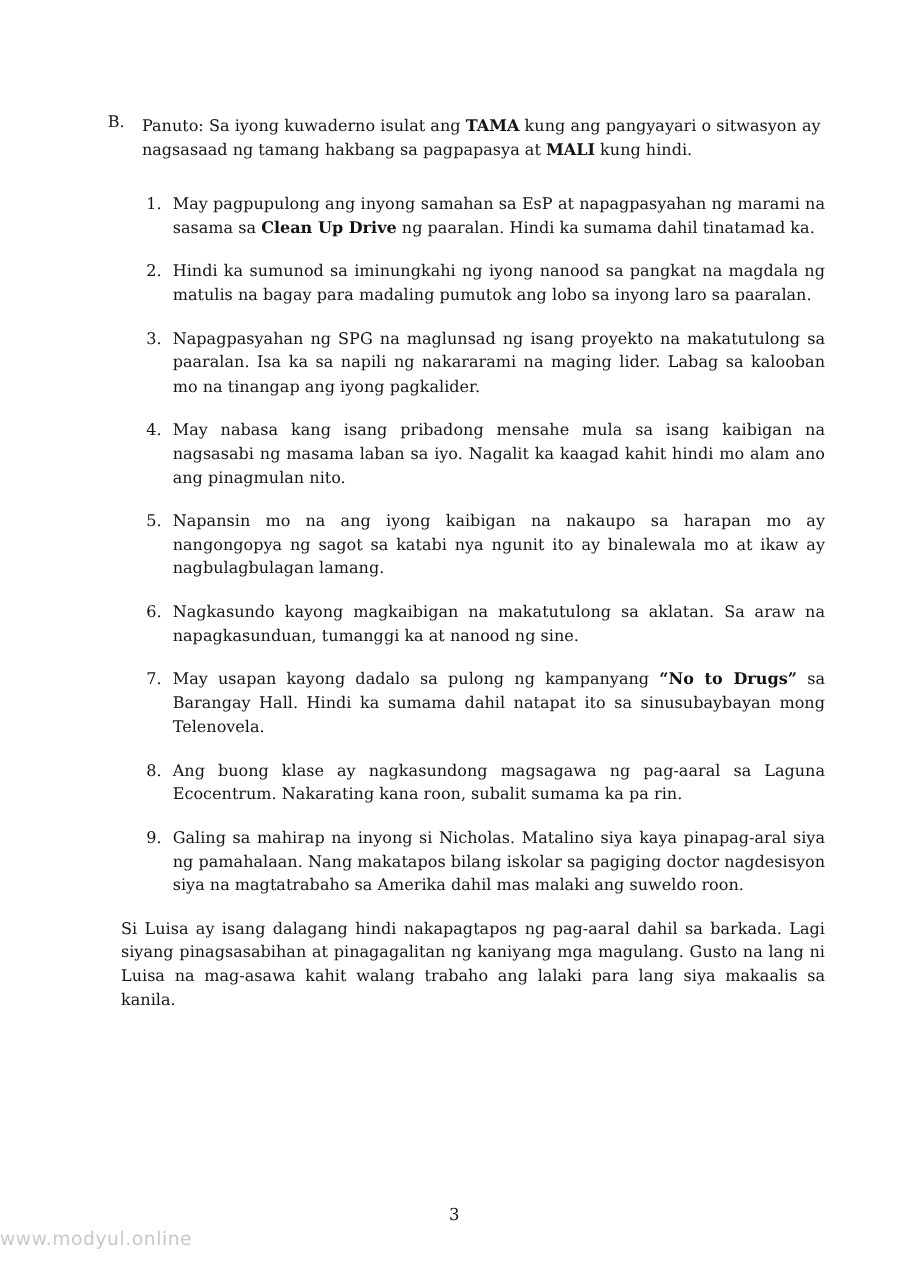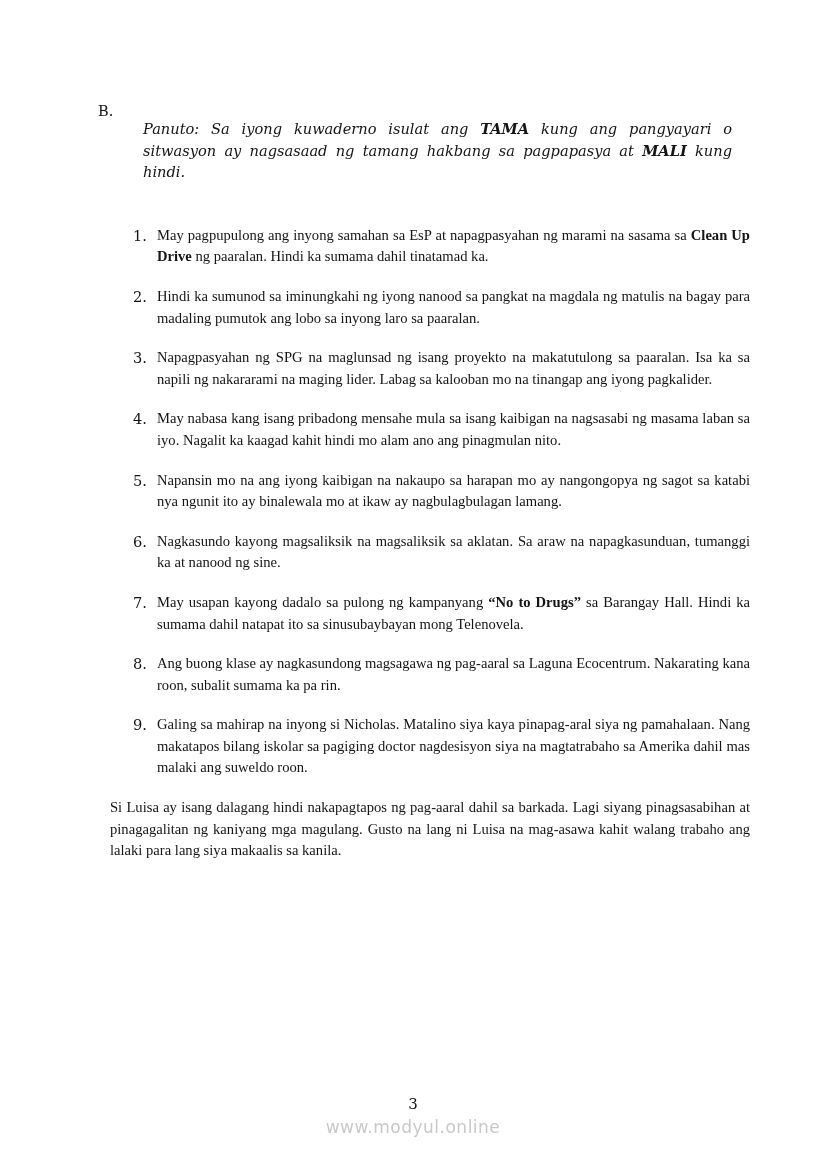--- a/index.html
+++ b/index.html
@@ -23,59 +23,57 @@
   .section-header {
     display: flex;
     margin-bottom: 24px;
   }
   .section-label {
     flex: none;
     width: 27px;
   }
   .instruction {
     flex: 1;
-    margin: 18px;
+    margin: 4px;
     text-align: justify;
-    font-style: italic;
   }
   .items { }
   .list-item {
     display: flex;
     margin-left: 12px;
     margin-bottom: 18px;
   }
   .item-number {
     flex: none;
     width: 47px;
     box-sizing: border-box;
     text-align: right;
     padding-right: 10px;
   }
   .item-text {
     flex: 1;
     margin: 0;
     text-align: justify;
-    font-family: Liberation Serif, serif;
   }
   b { font-weight: bold; }
   .page-number {
     position: absolute;
     top: 1094px;
     left: 0;
     width: 100%;
     text-align: center;
     font-size: 15px;
     color: #111111;
   }
   .watermark {
     position: absolute;
     top: 1117px;
     left: 0;
     width: 100%;
-    text-align: center;
+    text-align: left;
     font-family: "DejaVu Sans", sans-serif;
     font-size: 17px;
     letter-spacing: 0.5px;
     color: #c8c8c8;
   }
 </style>
 </head>
 <body>
 
 <div class="page">
@@ -100,21 +98,21 @@
         <div class="list-item">
           <span class="item-number">4.</span>
           <p class="item-text"><span>May nabasa kang isang pribadong mensahe mula sa isang kaibigan na nagsasabi ng masama laban sa iyo. Nagalit ka kaagad kahit hindi mo alam ano ang pinagmulan nito.</span></p>
         </div>
         <div class="list-item">
           <span class="item-number">5.</span>
           <p class="item-text"><span>Napansin mo na ang iyong kaibigan na nakaupo sa harapan mo ay nangongopya ng sagot sa katabi nya ngunit ito ay binalewala mo at ikaw ay nagbulagbulagan lamang.</span></p>
         </div>
         <div class="list-item">
           <span class="item-number">6.</span>
-          <p class="item-text"><span>Nagkasundo kayong magsaliksik na magsaliksik sa aklatan. Sa araw na napagkasunduan, tumanggi ka at nanood ng sine.</span></p>
+          <p class="item-text"><span>Nagkasundo kayong magkaibigan na makatutulong sa aklatan. Sa araw na napagkasunduan, tumanggi ka at nanood ng sine.</span></p>
         </div>
         <div class="list-item">
           <span class="item-number">7.</span>
           <p class="item-text"><span>May usapan kayong dadalo sa pulong ng kampanyang </span><b>“No to Drugs”</b><span> sa Barangay Hall. Hindi ka sumama dahil natapat ito sa sinusubaybayan mong Telenovela.</span></p>
         </div>
         <div class="list-item">
           <span class="item-number">8.</span>
           <p class="item-text"><span>Ang buong klase ay nagkasundong magsagawa ng pag-aaral sa Laguna Ecocentrum. Nakarating kana roon, subalit sumama ka pa rin.</span></p>
         </div>
         <div class="list-item">

